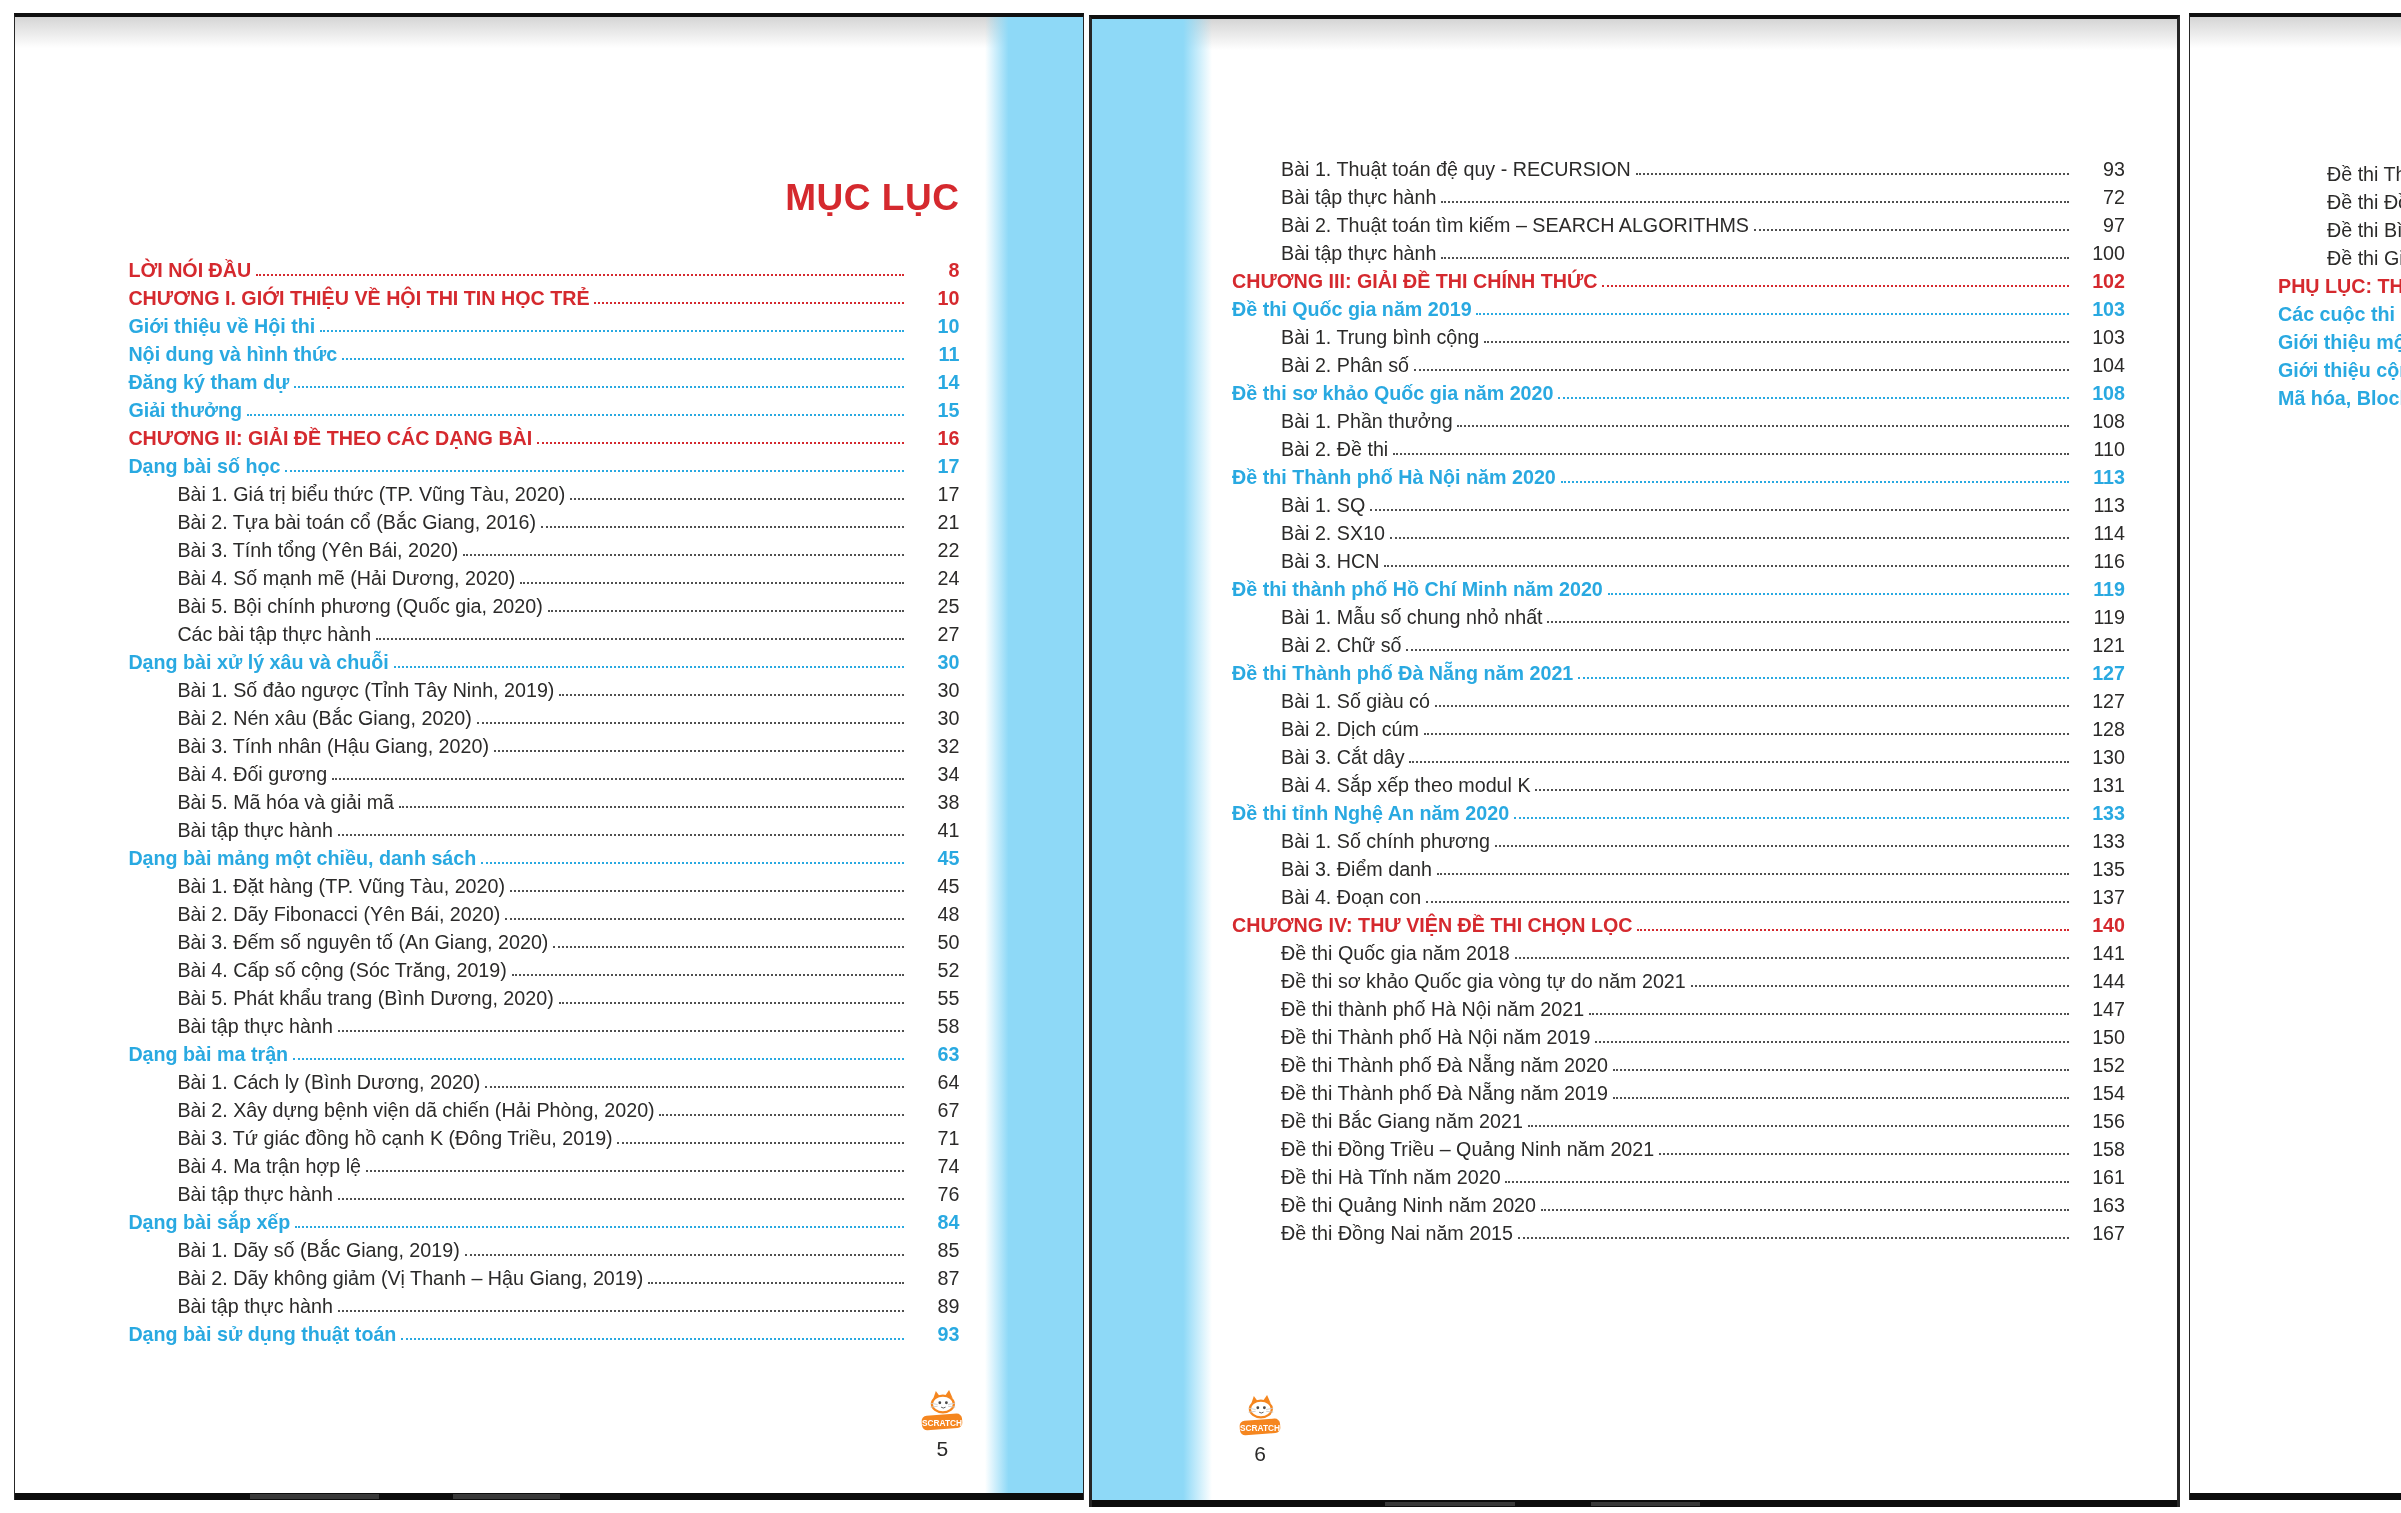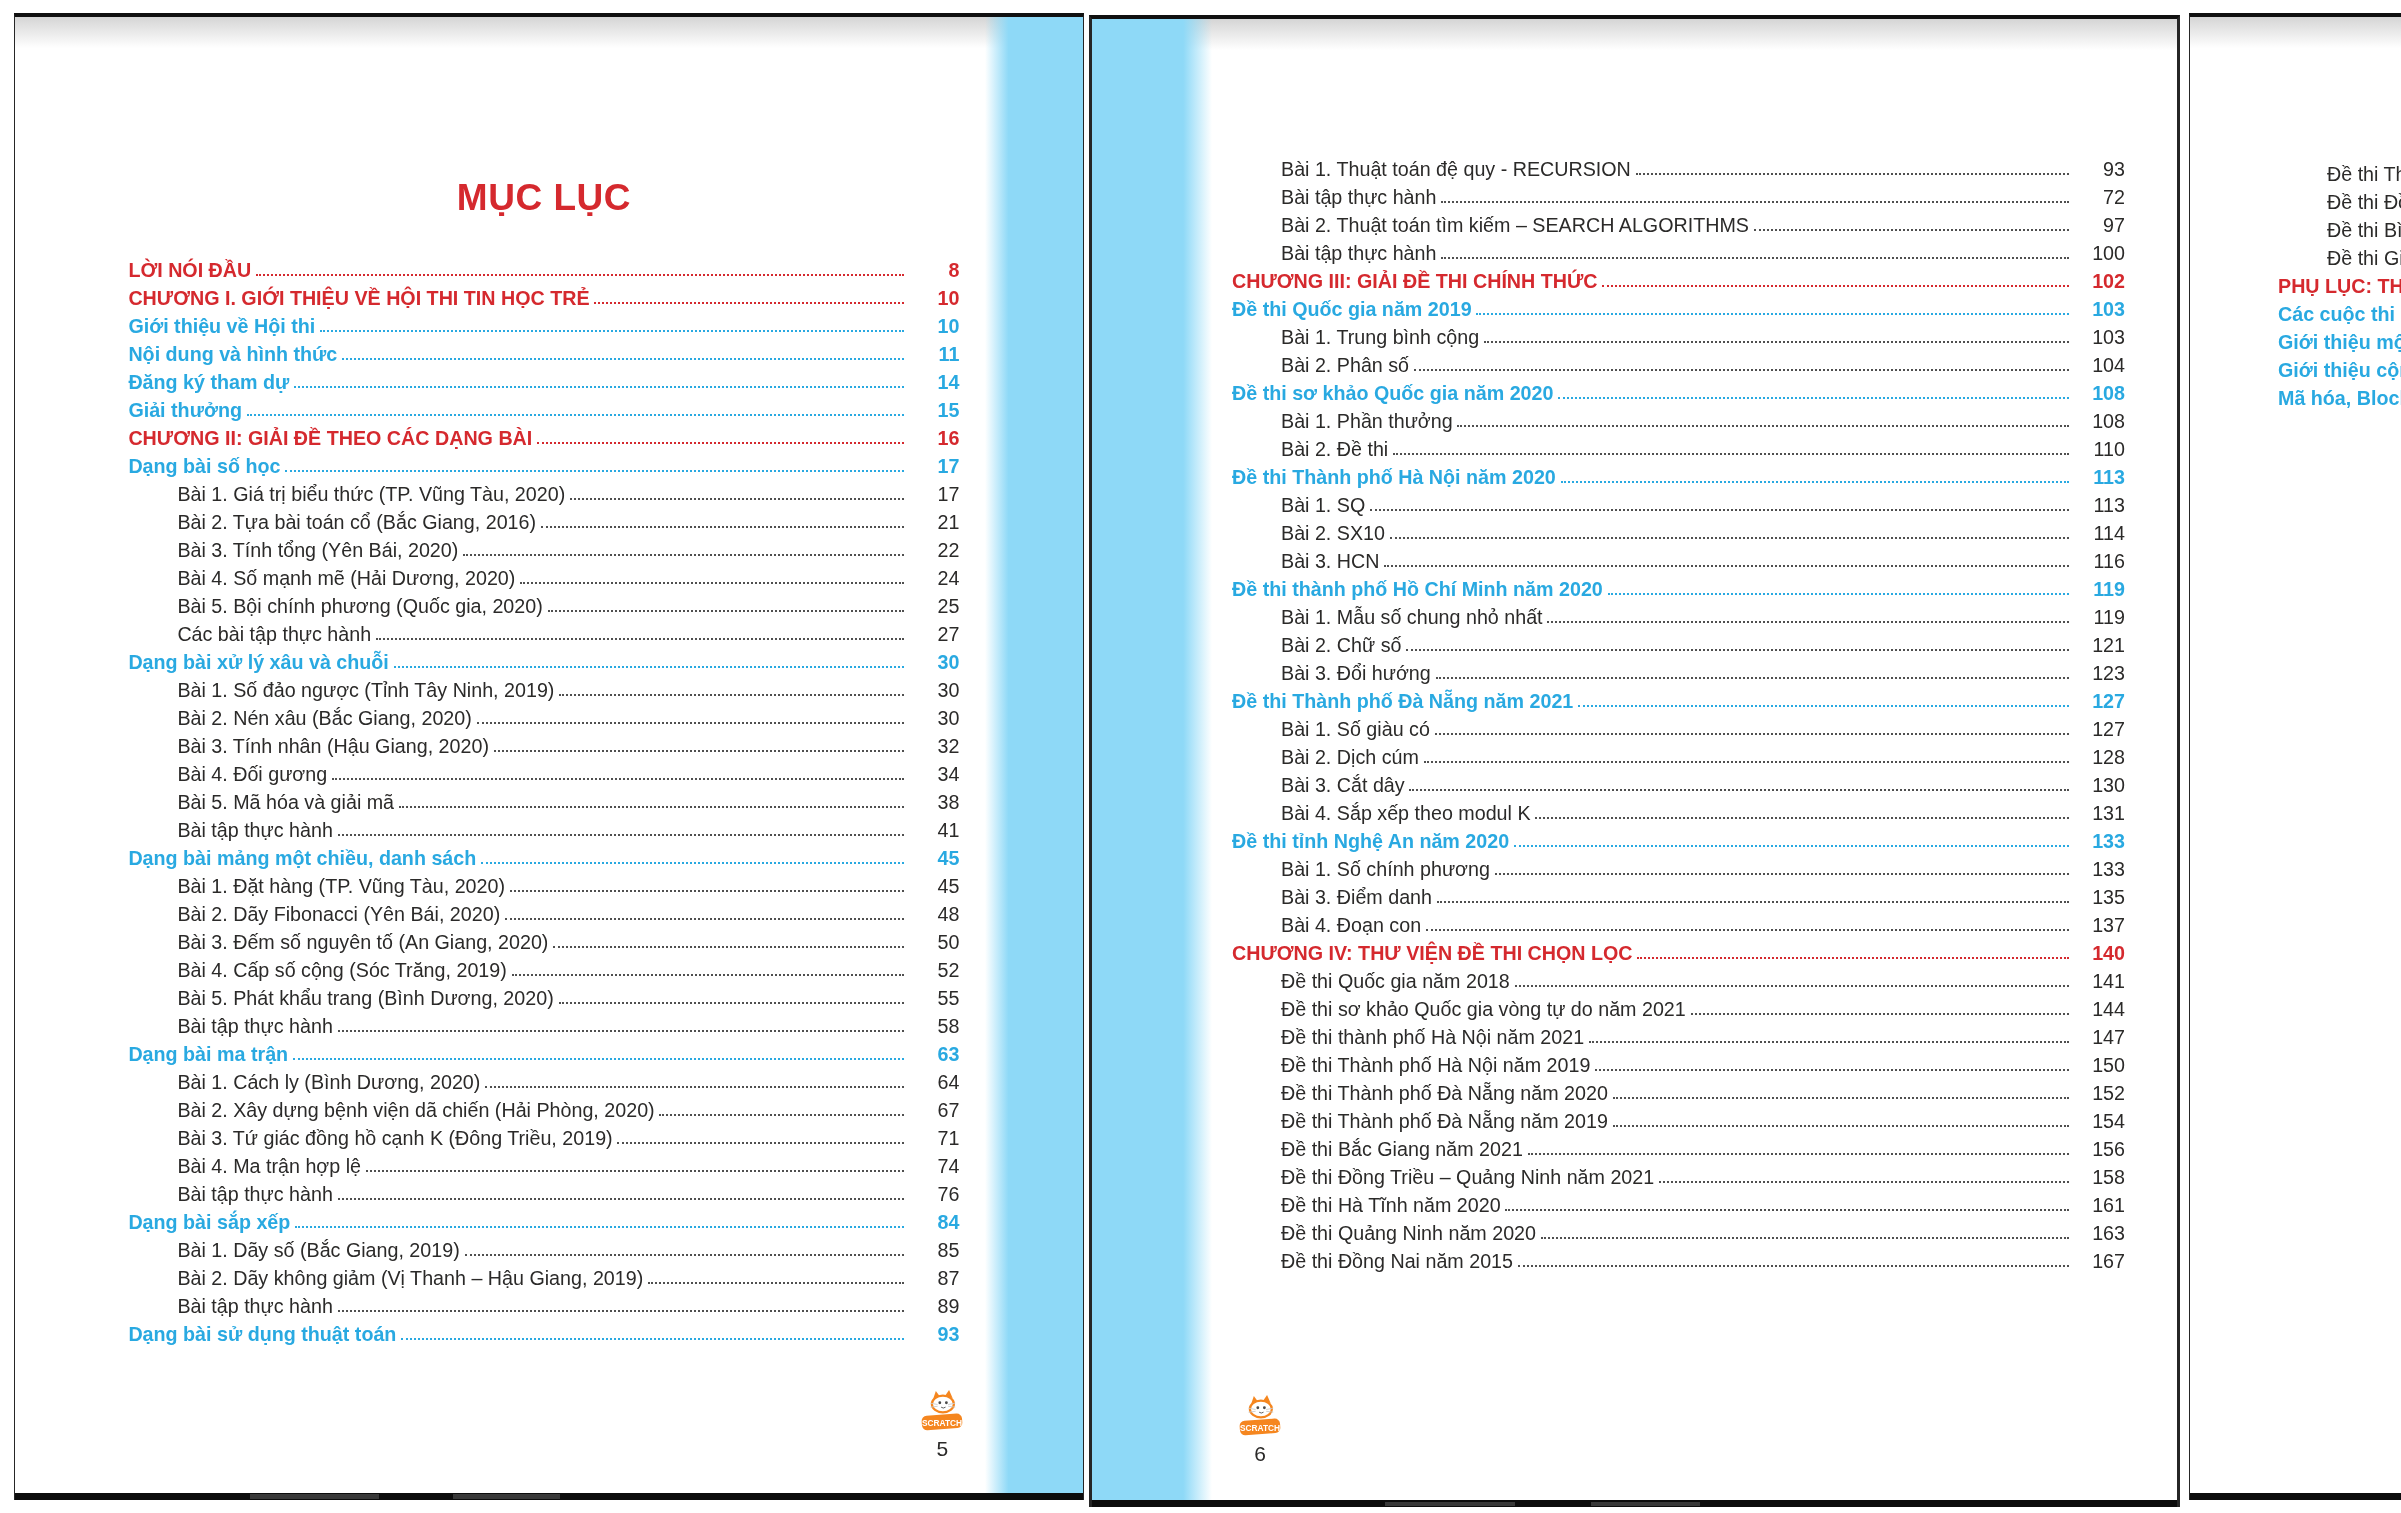--- a/index.html
+++ b/index.html
@@ -22,21 +22,21 @@
   .strip.left{left:0;width:120px;background:linear-gradient(to left, rgba(142,217,247,0) 0%, #8ED9F7 24%);}
 
   .bottom-bar{position:absolute;left:0;right:0;bottom:0;height:7.2px;background:#0c0c0c;z-index:6;}
   .seg{position:absolute;top:1.4px;height:4.3px;background:#383838;}
 
   .toc{position:absolute;z-index:3;}
   .toc1{left:113px;right:124px;top:160px;}
   .toc2{left:140px;right:52px;top:133px;}
   .toc3{left:88px;right:141px;top:141px;}
 
-  .title{font-size:37px;font-weight:700;color:#D5292E;text-align:center;
+  .title{font-size:37px;font-weight:700;color:#D5292E;text-align:right;
     margin:0 0 35px 0;letter-spacing:0.5px;}
 
   .row{display:flex;align-items:flex-end;height:28px;font-size:19.7px;line-height:1.1;}
   .row .label{white-space:nowrap;}
   .leader{flex:1 1 auto;min-width:13.4px;border-bottom:2.4px dotted currentColor;
     margin:0 3.8px 5.8px 4.8px;height:0;align-self:flex-end;}
   .num{min-width:52px;text-align:right;white-space:nowrap;}
   .chapter{color:#D5292E;font-weight:700;}
   .section{color:#29A9E1;font-weight:700;}
   .item{color:#2B2A29;}
@@ -362,25 +362,20 @@
         <div class="row item">
           <span class="label">Bài 1. Mẫu số chung nhỏ nhất</span>
           <span class="leader"></span>
           <span class="num">119</span>
         </div>
         <div class="row item">
           <span class="label">Bài 2. Chữ số</span>
           <span class="leader"></span>
           <span class="num">121</span>
         </div>
-        <div class="row item">
-          <span class="label">Bài 3. Đổi hướng</span>
-          <span class="leader"></span>
-          <span class="num">123</span>
-        </div>
         <div class="row section">
           <span class="label">Đề thi Thành phố Đà Nẵng năm 2021</span>
           <span class="leader"></span>
           <span class="num">127</span>
         </div>
         <div class="row item">
           <span class="label">Bài 1. Số giàu có</span>
           <span class="leader"></span>
           <span class="num">127</span>
         </div>

